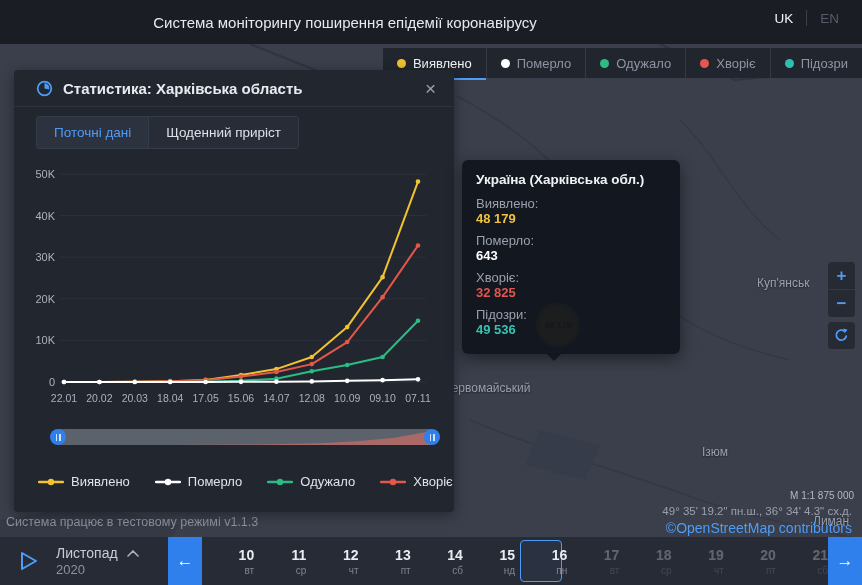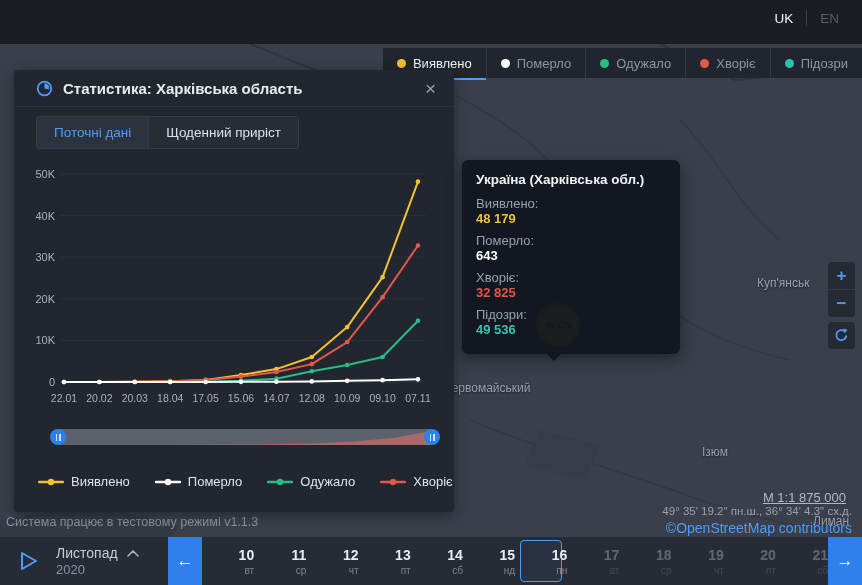--- a/index.html
+++ b/index.html
@@ -64,21 +64,21 @@
     background:#ecc84f;border:3px solid #cfa938;display:flex;align-items:center;justify-content:center;
     color:#54430f;font-size:9px;font-weight:bold;z-index:15;cursor:pointer;}
   
   .zoom-ctrl{position:absolute;left:828px;top:262px;width:27px;background:#252a33;border-radius:4px;z-index:12;overflow:hidden;}
   .zoom-btn{height:27px;display:flex;align-items:center;justify-content:center;color:#4f9cf7;
     font-size:17px;font-weight:bold;cursor:pointer;}
   .zoom-btn:first-child{border-bottom:1px solid #323845;}
   .refresh-btn{position:absolute;left:828px;top:322px;width:27px;height:27px;background:#252a33;
     border-radius:4px;display:flex;align-items:center;justify-content:center;z-index:12;cursor:pointer;}
   
-  .map-scale{position:absolute;right:16px;top:490px;color:#b3b9c3;font-size:13px;z-index:6;text-decoration:underline;}
+  .map-scale{position:absolute;right:8px;top:490px;color:#b3b9c3;font-size:10px;z-index:6;}
   .map-coords{position:absolute;right:10px;top:505px;color:#9aa1ad;font-size:11.5px;z-index:6;}
   .osm-link{position:absolute;right:10px;top:520px;color:#4f9cf7;font-size:14px;z-index:7;cursor:pointer;}
   .status{position:absolute;left:6px;top:515px;color:#8b93a0;font-size:12.5px;z-index:6;}
   
   .timeline{position:absolute;left:0;right:0;bottom:0;height:48px;background:#272b35;display:flex;z-index:40;margin-top:40px;}
   .play-btn{width:56px;display:flex;align-items:center;justify-content:center;cursor:pointer;flex:none;}
   .month-box{width:112px;display:flex;flex-direction:column;justify-content:center;gap:1px;flex:none;cursor:pointer;}
   .month-line{color:#c6ccd6;font-size:14px;display:flex;align-items:center;gap:9px;}
   .year{color:#8b93a0;font-size:13px;}
   .nav-btn{width:34px;background:#2f80ed;color:#fff;display:flex;align-items:center;justify-content:center;
@@ -99,20 +99,21 @@
   <path d="M250,44 L330,76 L420,70" stroke="#2f3440" stroke-width="2" fill="none"></path>
   <path d="M660,44 L735,80 L800,74" stroke="#2f3440" stroke-width="2" fill="none"></path>
   <path d="M455,95 C520,130 560,160 600,230 C640,300 700,340 790,360" stroke="#333845" stroke-width="1.5" fill="none"></path>
   <path d="M470,420 C540,450 620,470 700,500 C760,520 820,530 862,540" stroke="#333845" stroke-width="1.5" fill="none"></path>
   <path d="M680,120 C720,160 740,210 780,240" stroke="#333845" stroke-width="1.2" fill="none"></path>
   <polygon points="0,520 90,505 180,525 140,585 0,585" fill="#343945"></polygon>
   <polygon points="540,430 600,445 585,480 525,465" fill="#363c49"></polygon>
 </svg>
 
 <div class="header">
+  <div class="header-title">Система моніторингу поширення епідемії коронавірусу</div>
   <div class="lang">
     <span class="lang-btn">UK</span>
     <span class="lang-sep"></span>
     <span class="lang-btn dim">EN</span>
   </div>
 </div>
 
 <div class="legend-bar">
     <div class="legend-item active">
       <span class="legend-dot" style="background: rgb(242, 194, 48);"></span>

